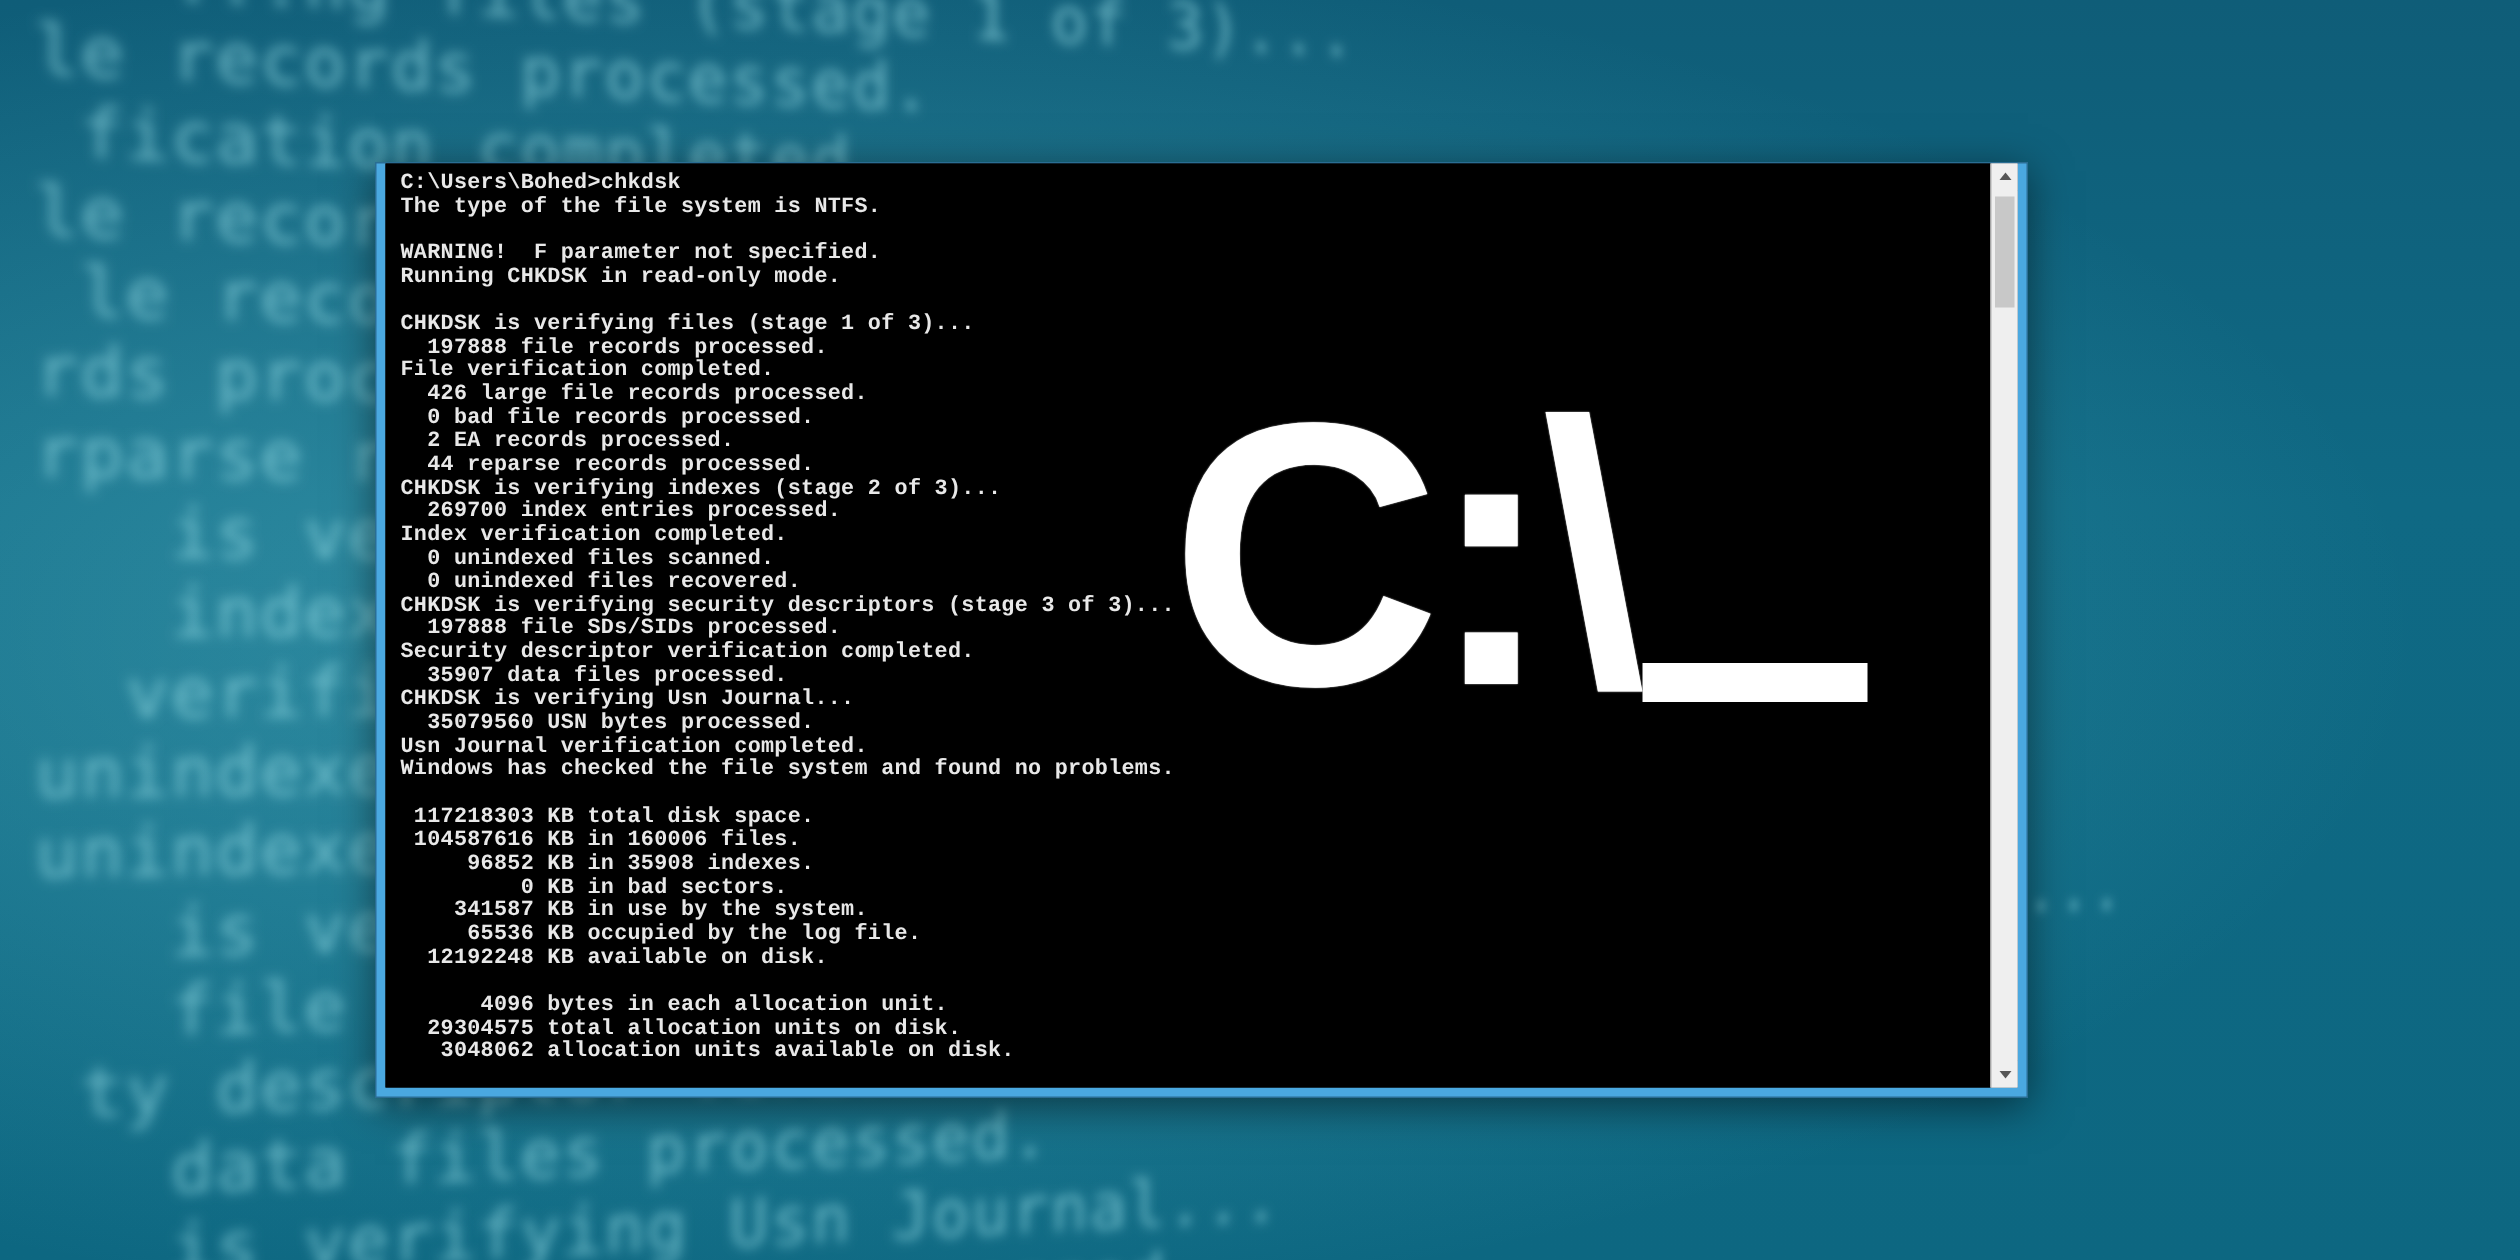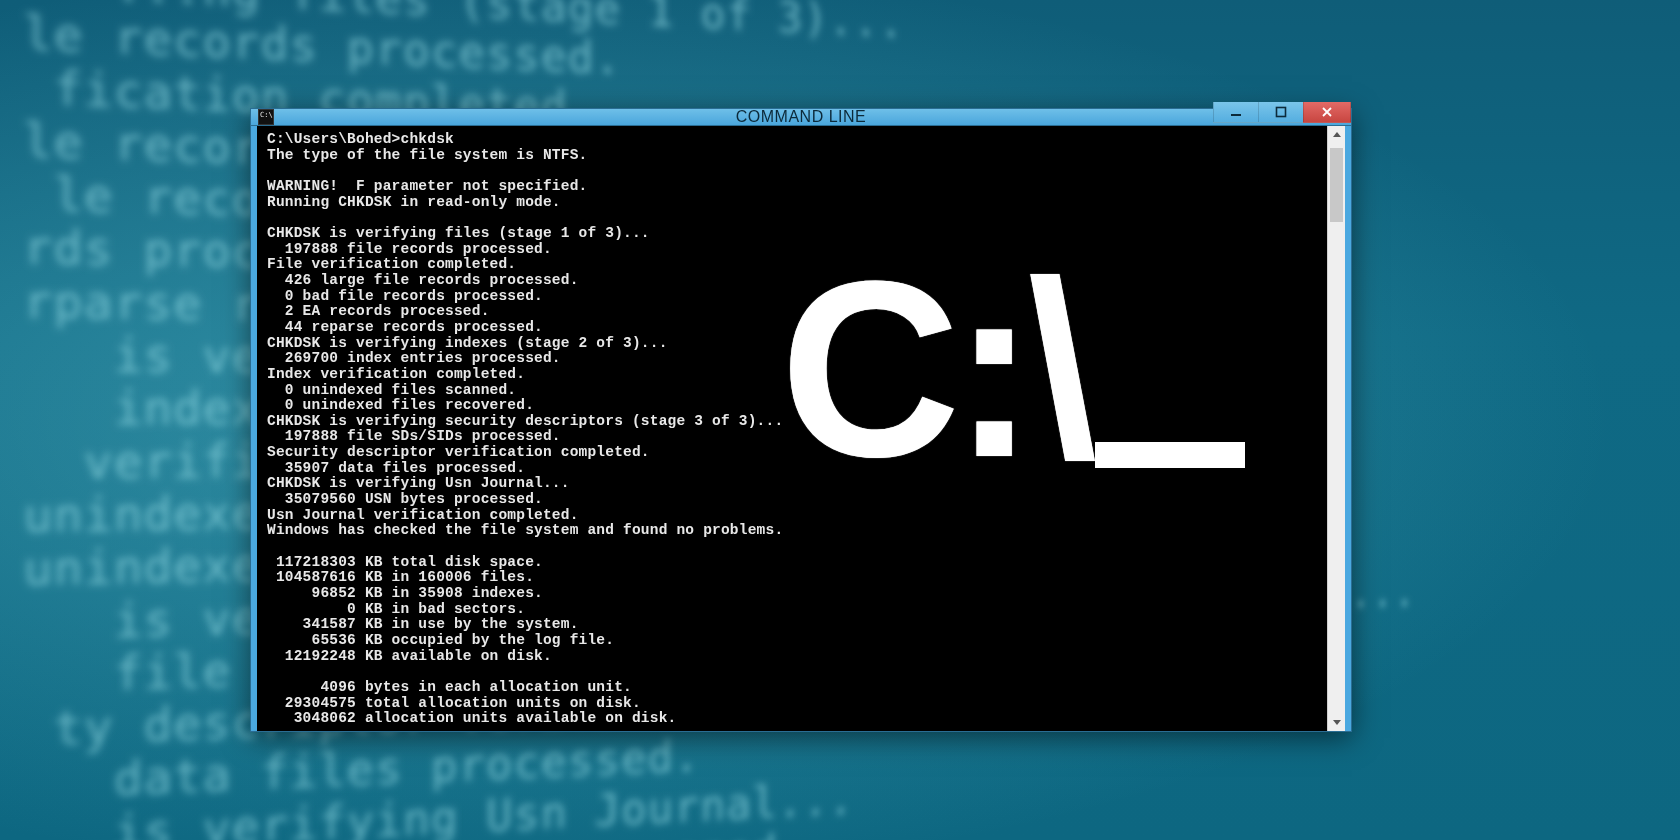--- a/index.html
+++ b/index.html
@@ -208,41 +208,20 @@
    79560 USN bytes processed.
   Journal verification completed.
  dows has checked the file system and found no problems.
 
  218303 KB total disk space.
   16 KB in 160006 files.
   852 KB in 35908 indexes.
      0 KB in bad sectors.</div>
 
 <div class="window">
-  <div class="titlebar">
-    <div class="icon"></div>
-    <div class="title">COMMAND LINE</div>
-    <div class="win-controls">
-      <div class="win-btn">
-        <svg width="12" height="12" viewBox="0 0 12 12">
-            <rect x="1" y="8" width="10" height="2" fill="#0c2a3a"></rect>
-          </svg>
-      </div>
-      <div class="win-btn">
-        <svg width="12" height="12" viewBox="0 0 12 12">
-            <rect x="1.5" y="1.5" width="9" height="9" fill="none" stroke="#0c2a3a" stroke-width="1.6"></rect>
-          </svg>
-      </div>
-      <div class="win-btn close">
-        <svg width="12" height="12" viewBox="0 0 12 12">
-            <path d="M2 2 L10 10 M10 2 L2 10" stroke="#fff" stroke-width="1.8"></path>
-          </svg>
-      </div>
-    </div>
-  </div>
   <div class="client">
     <div class="console">C:\Users\Bohed&gt;chkdsk
 The type of the file system is NTFS.
 
 WARNING!  F parameter not specified.
 Running CHKDSK in read-only mode.
 
 CHKDSK is verifying files (stage 1 of 3)...
   197888 file records processed.
 File verification completed.

